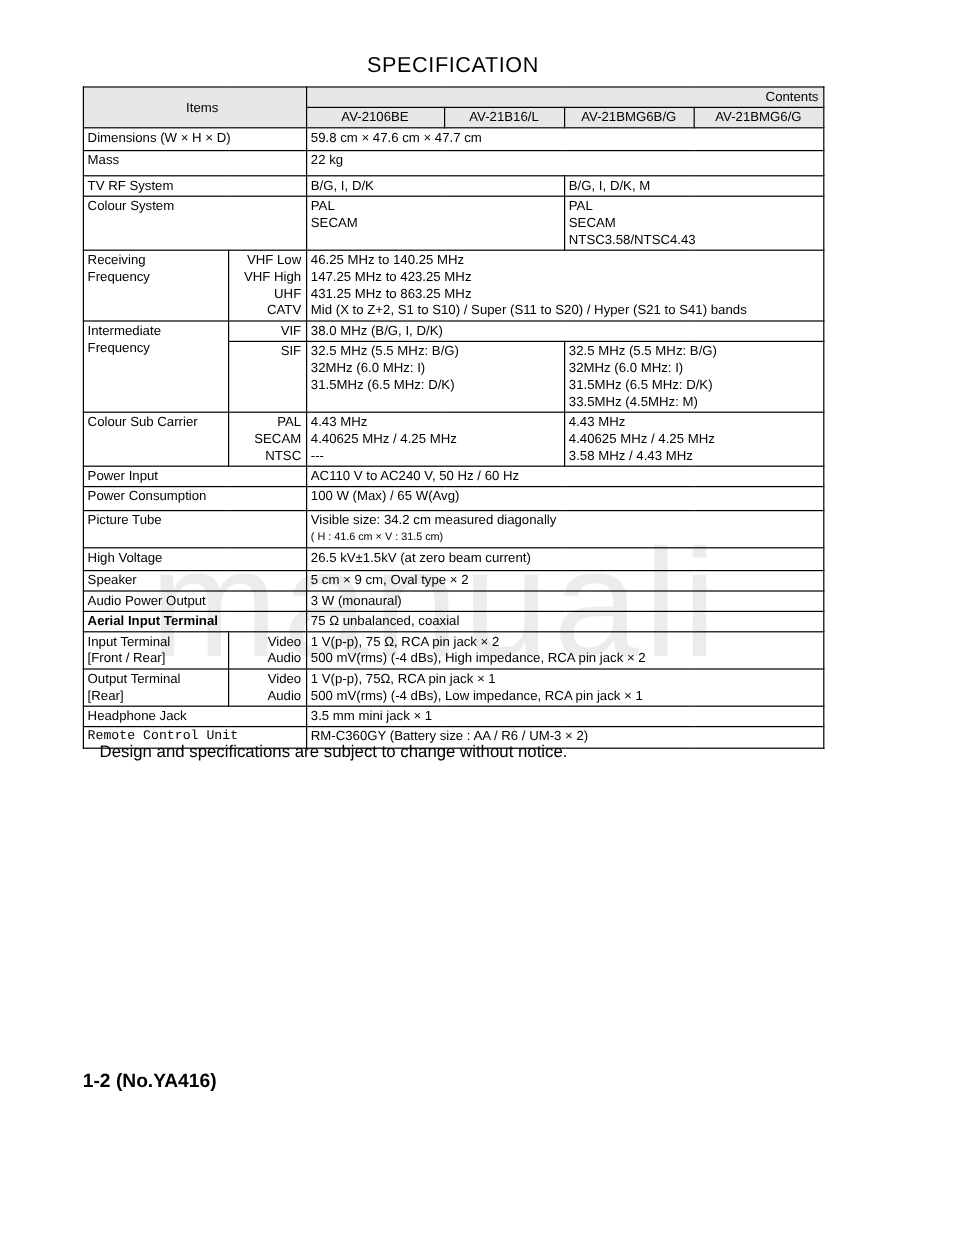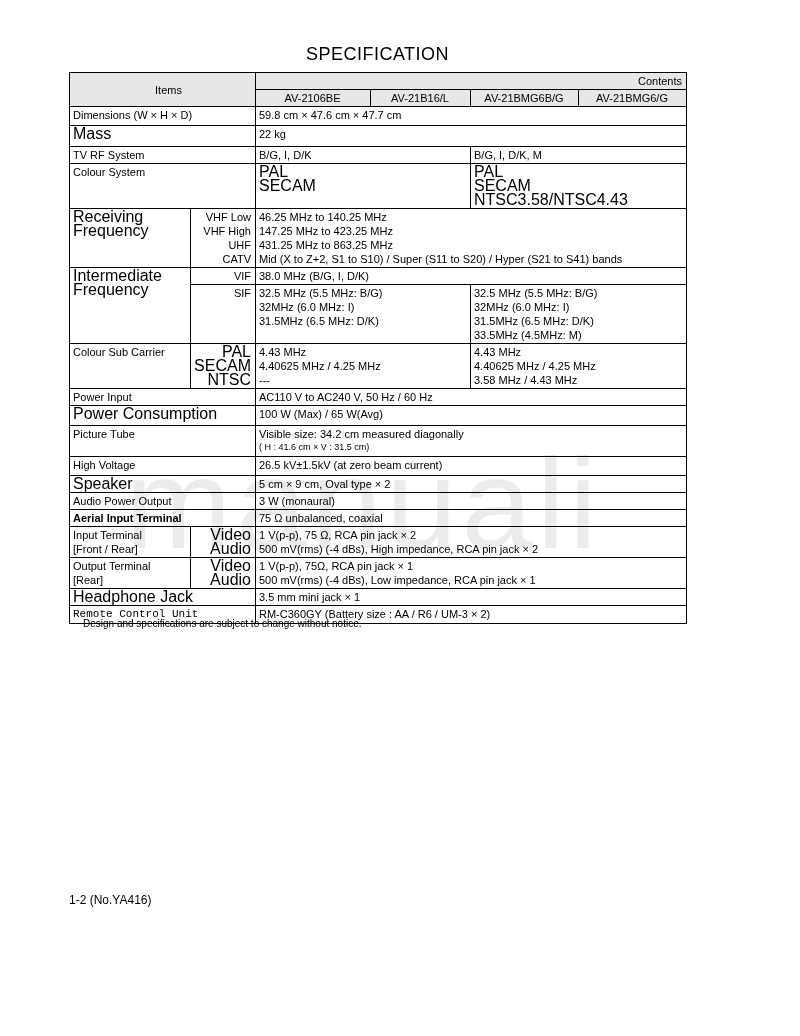--- a/index.html
+++ b/index.html
@@ -23,24 +23,24 @@
   .table-wrap { position:absolute; top:72px; left:69px; width:619px; z-index:1; }
   table { border-collapse:collapse; width:617px; table-layout:fixed; }
   th, td {
     border:1px solid #000; font-size:11px; line-height:14px;
     padding:1px 4px 1px 3px; vertical-align:top; text-align:left;
     font-weight:normal; overflow:hidden;
   }
   thead th { background:#e7e7e7; text-align:center; vertical-align:middle; }
   td.sub { text-align:right; padding-right:4px; }
   .pre { white-space:pre-line; }
-  .lg { font-size:16px; }
+  .lg { font-size:11px; }
   .small { font-size:9px; line-height:12px; }
-  .footnote { position:absolute; top:618px; left:83px; font-size:10px; z-index:1; }
-  .pageno { position:absolute; top:893px; left:69px; font-size:12px; z-index:1; }
+  .footnote { position:absolute; top:618px; left:83px; font-size:14px; z-index:1; }
+  .pageno { position:absolute; top:893px; left:69px; font-size:16px; z-index:1;font-weight:bold; }
 </style>
 </head>
 <body>
 
 <h1 class="title">SPECIFICATION</h1>
 
 <div class="watermark">manuali</div>
 
 <div class="table-wrap">
   <table>

